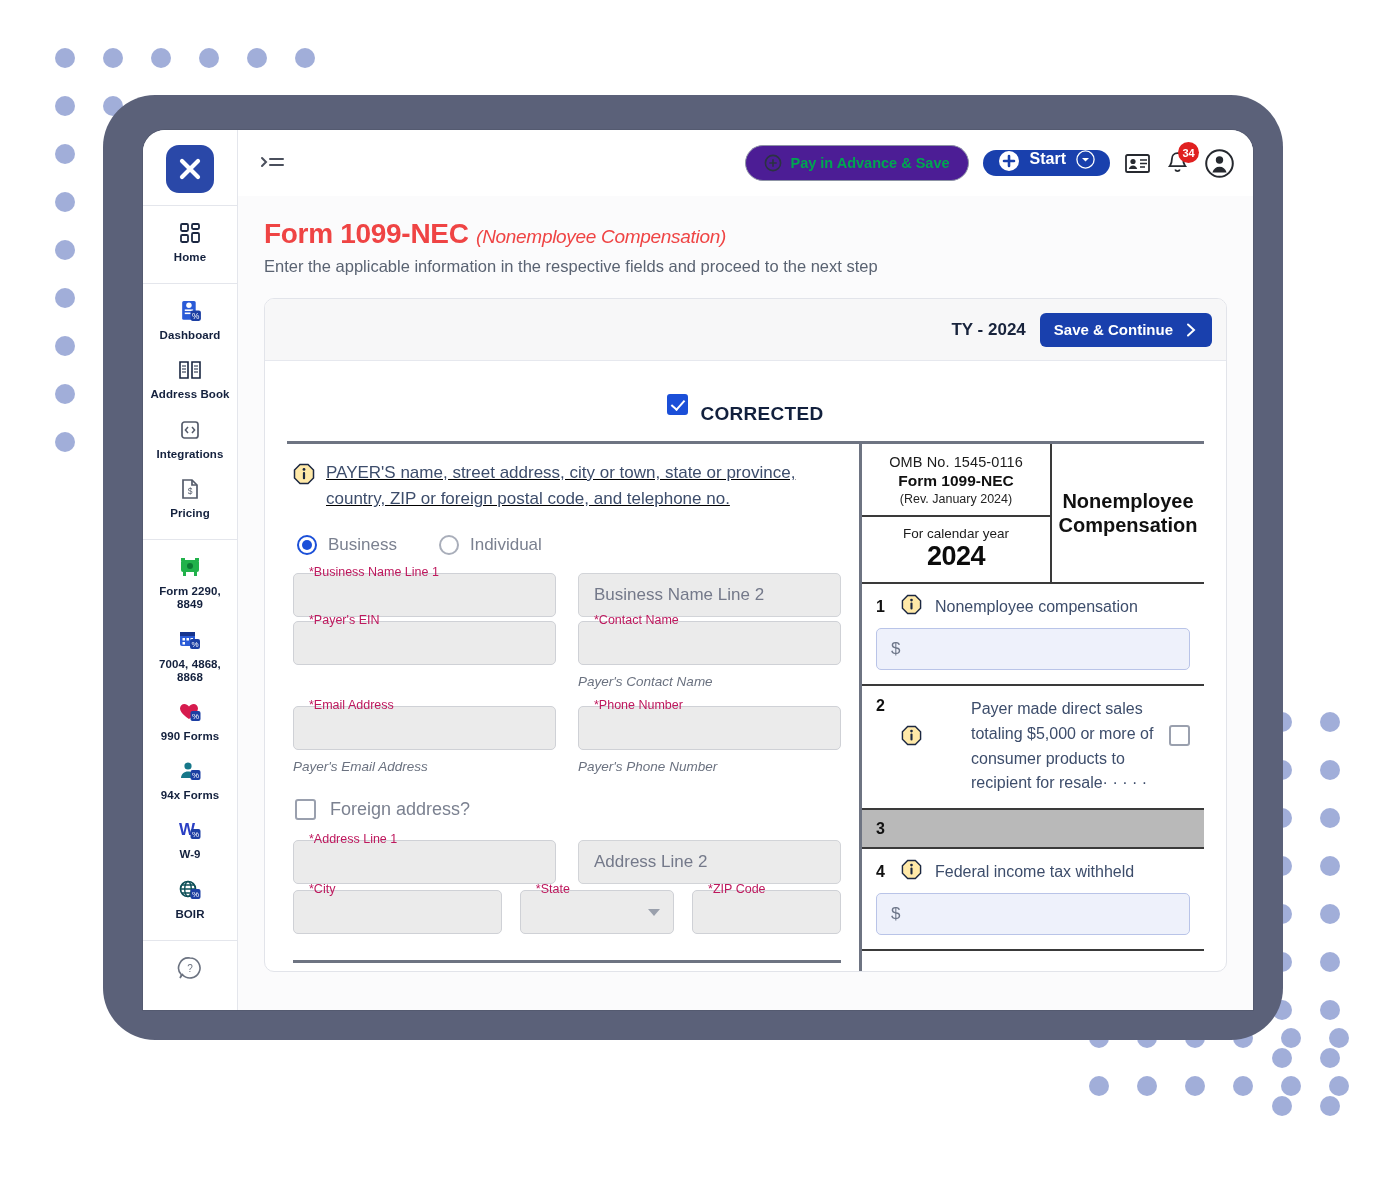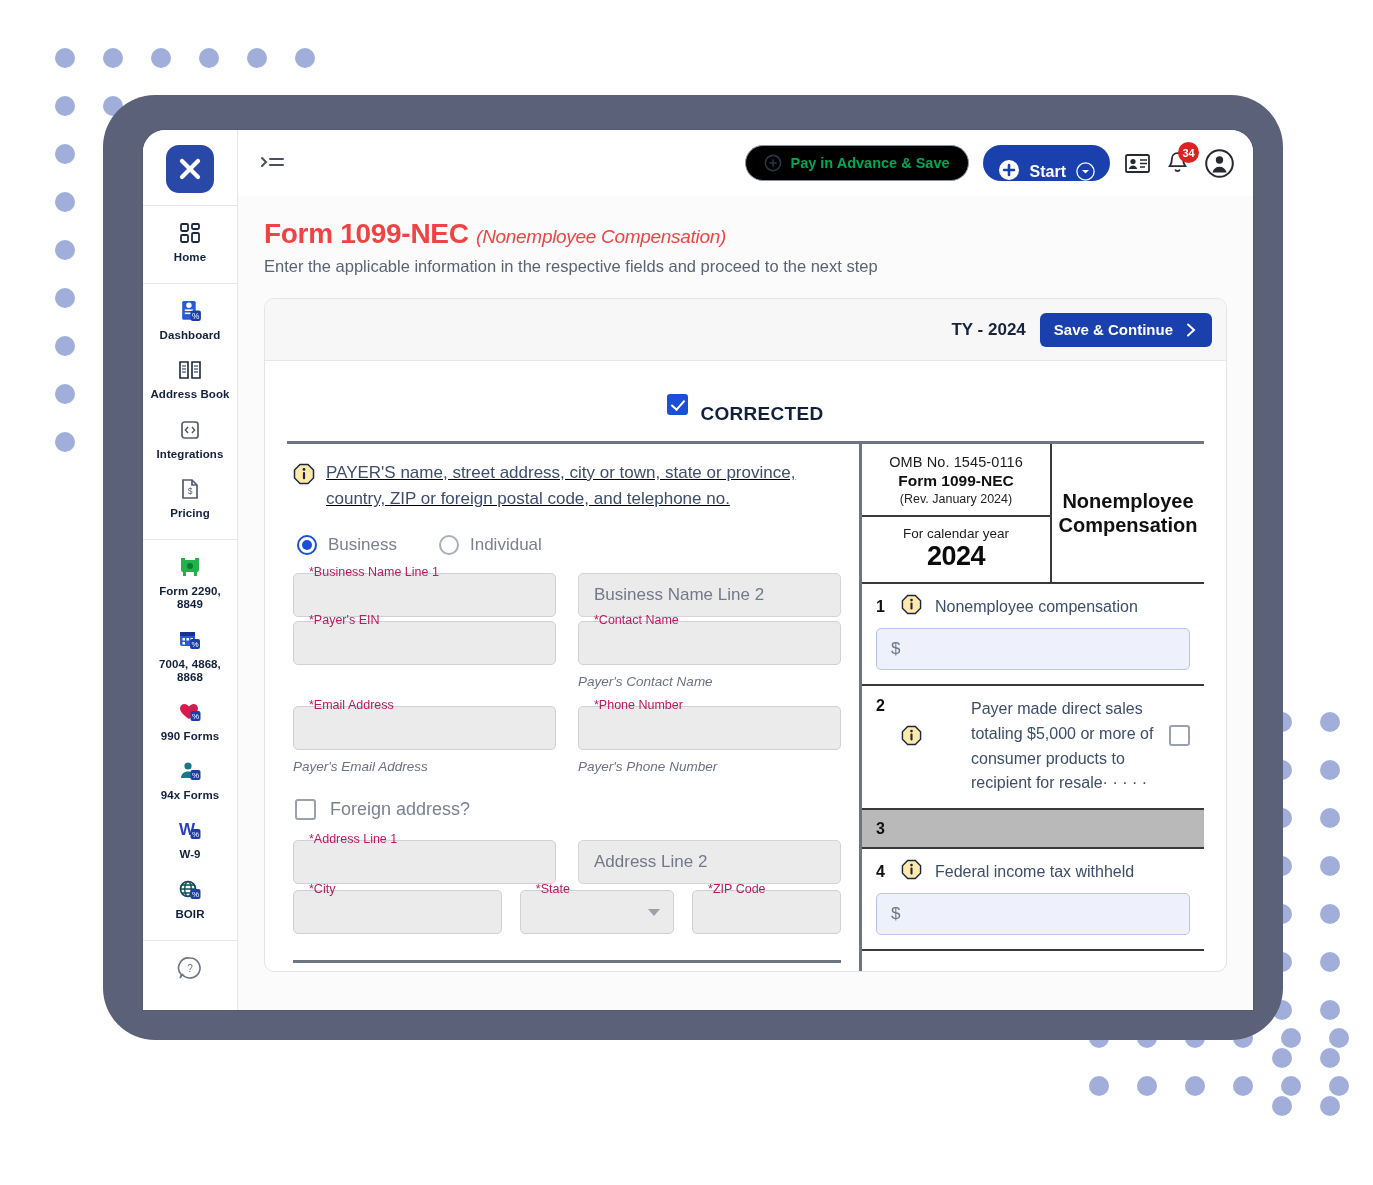--- a/index.html
+++ b/index.html
@@ -56,26 +56,26 @@
   
   .topbar {
     position: absolute; left: 95px; top: 0; right: 0; height: 66px;
     background: #fff; display: flex; align-items: center; padding: 0 18px 0 22px;
   }
   .hamburger { width: 26px; height: 20px; cursor: pointer; }
   .topbar-right { margin-left: auto; display:flex; align-items:center; gap: 14px; }
   .btn-pay {
     display:flex; align-items:center; gap: 9px;
     height: 36px; padding: 16px 18px; border: 1px solid #8d93a5; border-radius: 19px;
-    background: #000000; color: #00a650; font-size: 14.5px; font-weight: 700; cursor:pointer;
+    background: #4c1d95; color: #00a650; font-size: 14.5px; font-weight: 700; cursor:pointer;
     white-space: nowrap;
   }
   .btn-start {
-    display:flex; align-items:flex-end; gap: 10px;
-    height: 36px; padding: 0 15px; border-radius: 21px;
+    display:flex; align-items:flex-start; gap: 10px;
+    height: 26px; padding: 0 15px; border-radius: 21px;
     background: #1940ad; color: #fff; font-size: 16px; font-weight: 700; cursor:pointer;
   }
   .icon-btn { cursor:pointer; display:flex; align-items:center; position: relative; }
   .badge {
     position:absolute; top:-8px; right:-9px; min-width: 21px; height: 21px;
     border-radius: 11px; background: #e02020; color:#fff; font-size: 11px;
     font-weight: 700; display:flex; align-items:center; justify-content:center; padding: 0 4px;
   }
 
   

